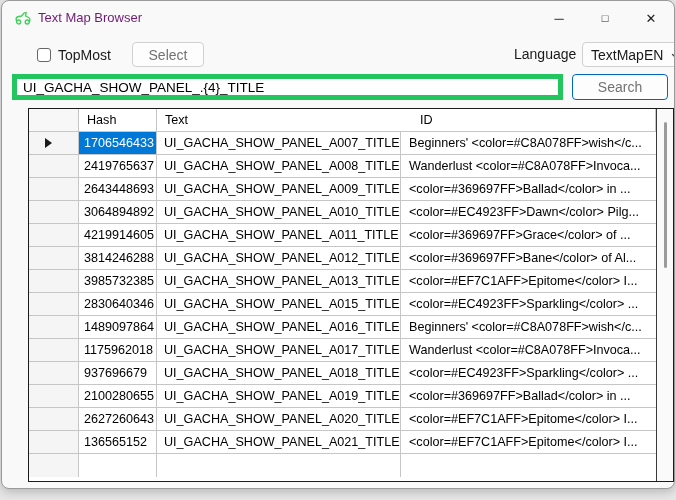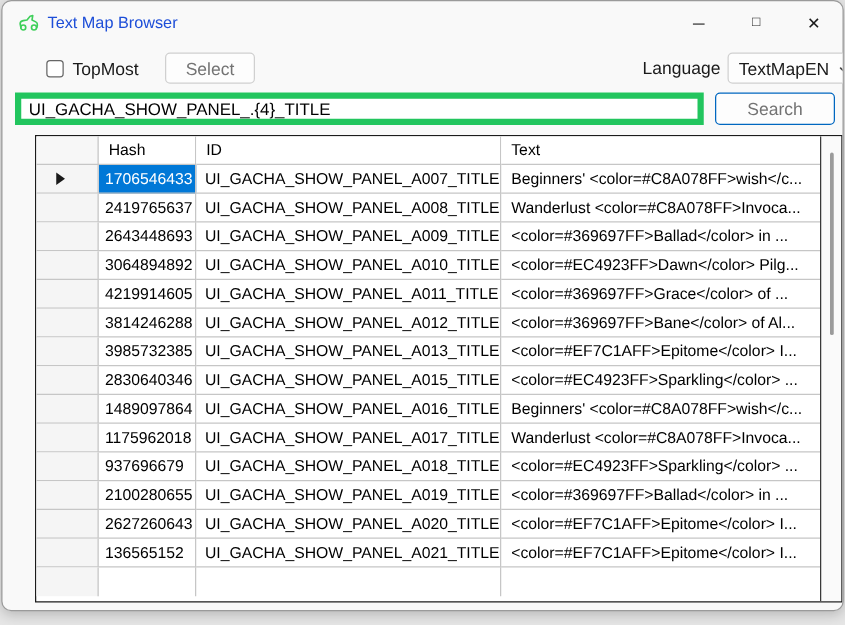--- a/index.html
+++ b/index.html
@@ -6,21 +6,21 @@
   html,body { width:676px; height:500px; overflow:hidden; }
   body { background:#e6e6e6; font-family:"Liberation Sans", sans-serif; -webkit-font-smoothing:antialiased; }
 
   .window { position:absolute; left:1px; top:0; width:674px; height:489px;
     background:#f9f9f9; border:1px solid #9a9a9a; border-radius:8px;
     box-shadow:0 3px 10px rgba(0,0,0,.20); overflow:hidden; }
 
   
   .titlebar { position:absolute; left:0; top:0; width:100%; height:34px; }
   .app-icon { position:absolute; left:12px; top:9px; width:18px; height:16px; }
-  .title { position:absolute; left:36px; top:9px; font-size:13px; color:#1d4ed8; }
+  .title { position:absolute; left:36px; top:9px; font-size:13px; color:#701a75; }
   .capbtns { position:absolute; right:0; top:0; height:34px; display:flex; }
   .capbtn { width:46px; height:34px; display:flex; align-items:center; justify-content:center;
     font-size:12px; color:#1c1c1c; }
   .capbtn.min { font-size:13px; }
   .capbtn.max { font-size:11px; }
   .capbtn.close { font-size:13px; }
 
   
   .toolbar { position:absolute; left:0; top:40px; width:100%; height:27px; font-size:14px; color:#1a1a1a;margin-left:23px; }
   .chkwrap { position:absolute; left:12px; top:0; height:27px; display:flex; align-items:center; gap:7px; }
@@ -106,22 +106,22 @@
   </div>
 
   <input class="search-input" type="text" value="UI_GACHA_SHOW_PANEL_.{4}_TITLE" style="">
   <button class="btn search-btn">Search</button>
 
   <div class="grid">
     <div class="grid-content">
       <div class="hdr-row">
         <div class="cell ind"></div>
         <div class="cell hash">Hash</div>
+        <div class="cell text">Text</div>
         <div class="cell id">ID</div>
-        <div class="cell text">Text</div>
       </div>
       <div>
   <div class="row current">
     <div class="cell ind">
               <span class="tri"></span>
             </div>
     <div class="cell hash sel">1706546433</div>
     <div class="cell id">UI_GACHA_SHOW_PANEL_A007_TITLE</div>
     <div class="cell text">Beginners' &lt;color=#C8A078FF&gt;wish&lt;/c...</div>
   </div>

